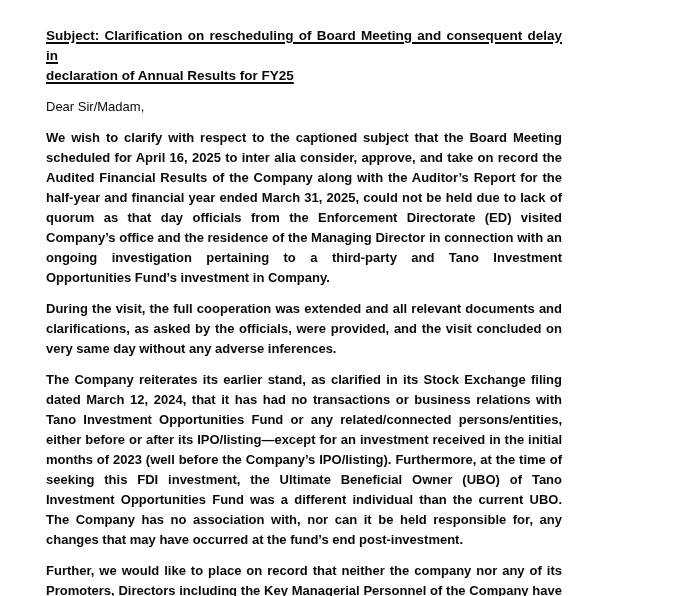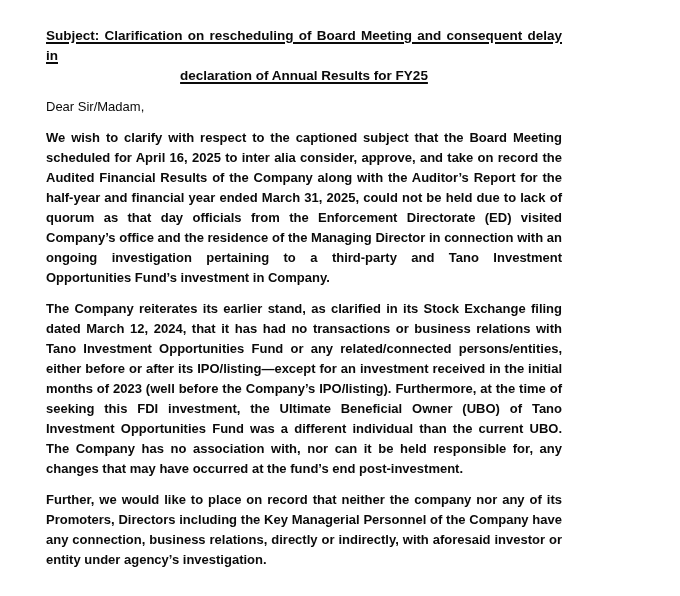--- a/index.html
+++ b/index.html
@@ -33,21 +33,21 @@
     display: block;
     text-decoration: underline;
     text-decoration-thickness: 2px;
     text-underline-offset: 2px;
   }
   .subject-line-1 {
     text-align: justify;
     text-align-last: justify;
   }
   .subject-line-2 {
-    text-align: center;
+    text-align: left;
   }
   .greeting {
     margin: 8px 0 11px 0;
     text-align: left;
   }
   .para {
     margin: 0 0 11px 0;
     text-align: justify;
     text-justify: inter-word;
     font-weight: bold;
@@ -63,18 +63,19 @@
 
   <h1 class="subject">
     <span class="subject-line subject-line-1">Subject: Clarification on rescheduling of Board Meeting and consequent delay in</span>
     <span class="subject-line subject-line-2">declaration of Annual Results for FY25</span>
   </h1>
 
   <p class="greeting">Dear Sir/Madam,</p>
 
   <p class="para">We wish to clarify with respect to the captioned subject that the Board Meeting scheduled for April 16, 2025 to inter alia consider, approve, and take on record the Audited Financial Results of the Company along with the Auditor’s Report for the half-year and financial year ended March 31, 2025, could not be held due to lack of quorum as that day officials from the Enforcement Directorate (ED) visited Company’s office and the residence of the Managing Director in connection with an ongoing investigation pertaining to a third-party and Tano Investment Opportunities Fund’s investment in Company.</p>
 
+  <p class="para">During the visit, the full cooperation was extended and all relevant documents and clarifications, as asked by the officials, were provided, and the visit concluded on very same day without any adverse inferences.</p>
 
   <p class="para">The Company reiterates its earlier stand, as clarified in its Stock Exchange filing dated March 12, 2024, that it has had no transactions or business relations with Tano Investment Opportunities Fund or any related/connected persons/entities, either before or after its IPO/listing—except for an investment received in the initial months of 2023 (well before the Company’s IPO/listing). Furthermore, at the time of seeking this FDI investment, the Ultimate Beneficial Owner (UBO) of Tano Investment Opportunities Fund was a different individual than the current UBO. The Company has no association with, nor can it be held responsible for, any changes that may have occurred at the fund’s end post-investment.</p>
 
   <p class="para">Further, we would like to place on record that neither the company nor any of its Promoters, Directors including the Key Managerial Personnel of the Company have any connection, business relations, directly or indirectly, with aforesaid investor or entity under agency’s investigation.</p>
 
 </div>
 
 </body></html>

